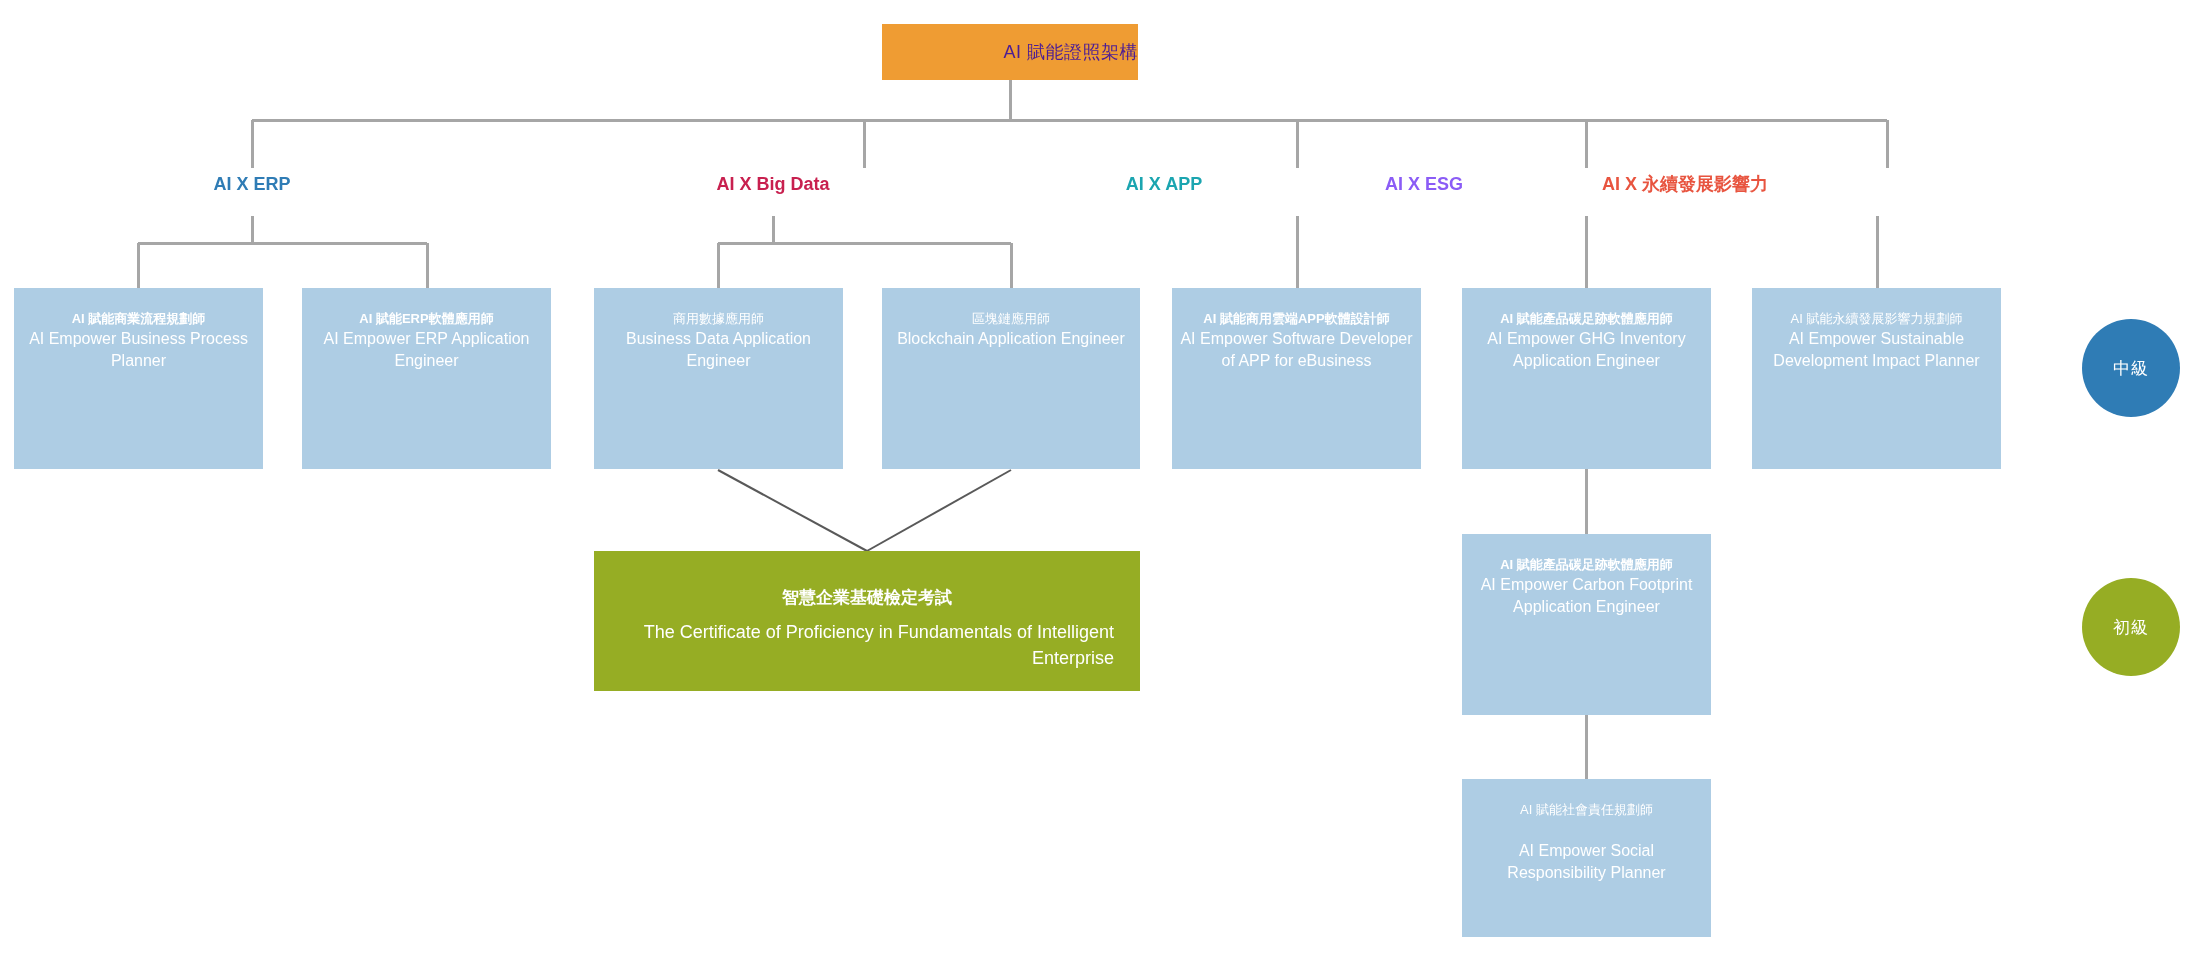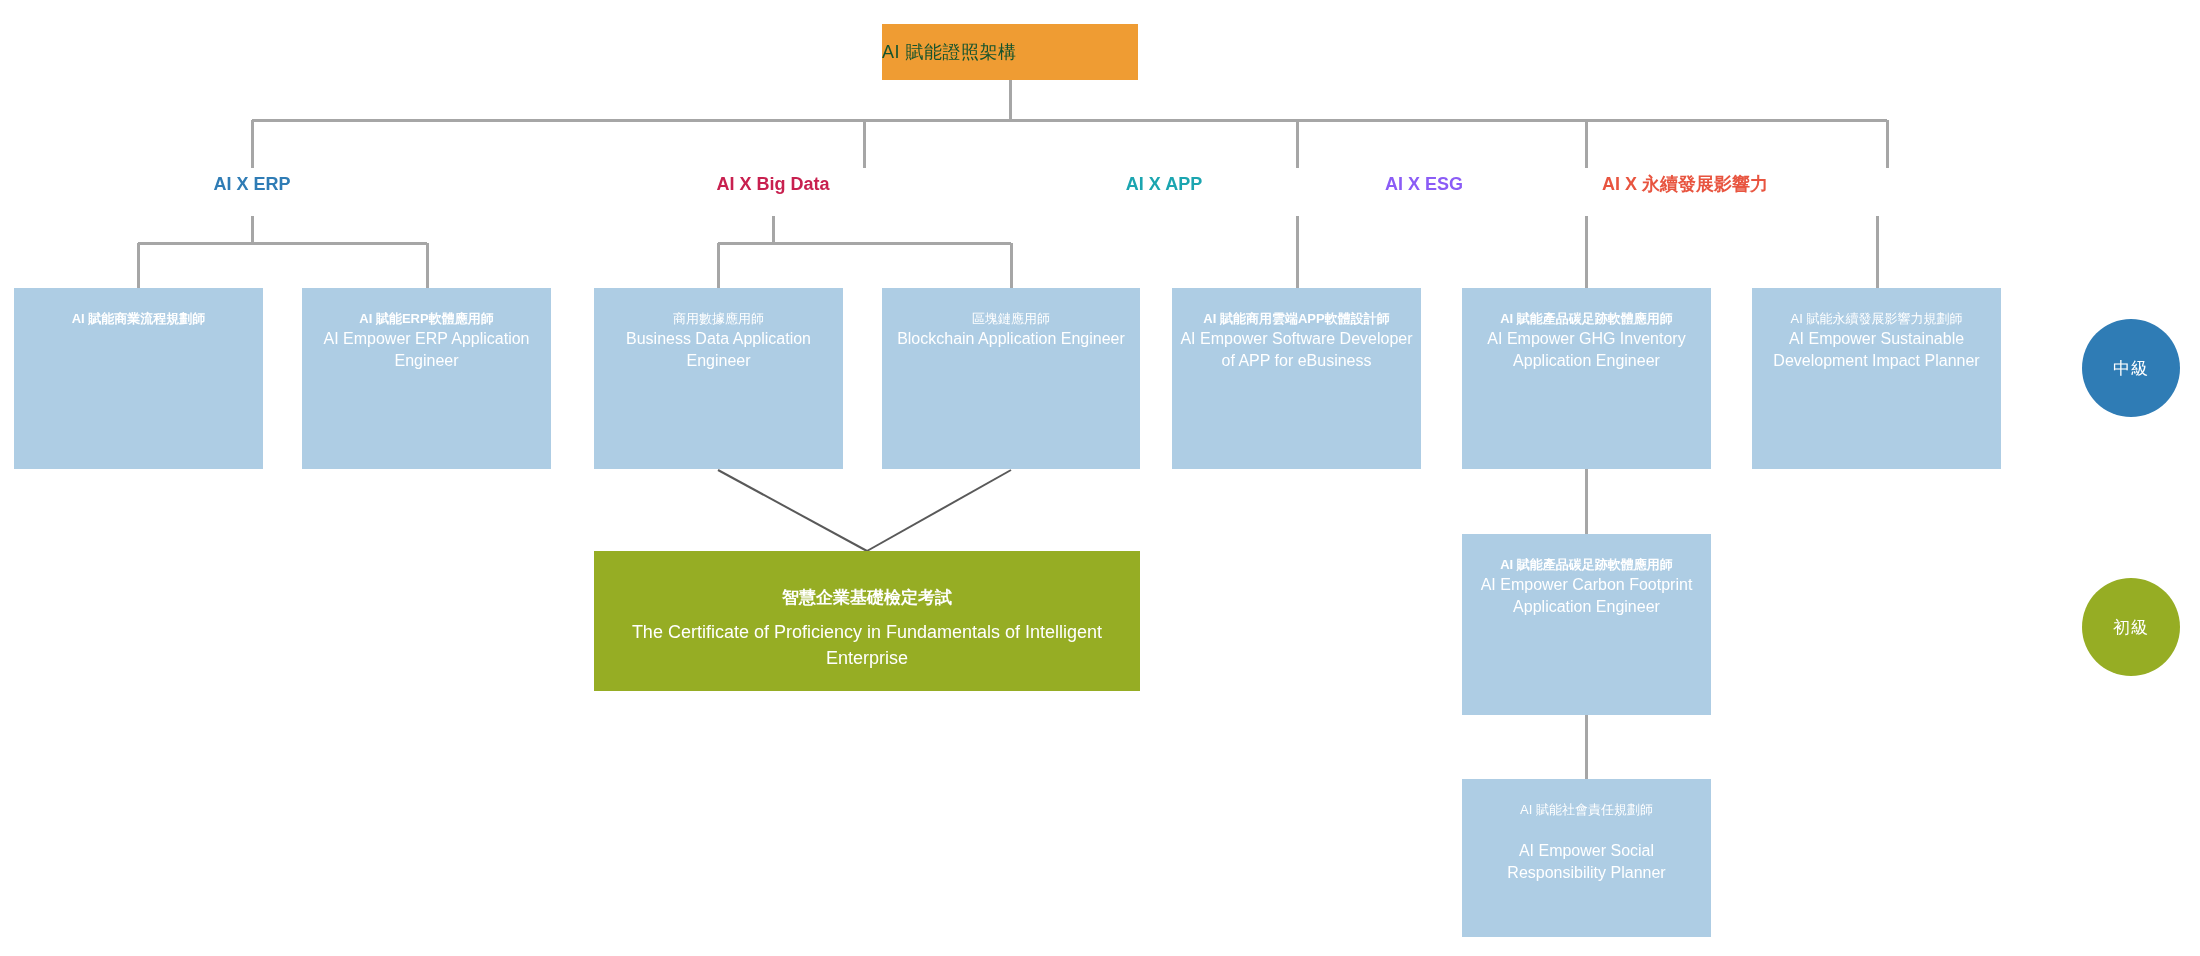--- a/index.html
+++ b/index.html
@@ -22,22 +22,22 @@
     width: 2200px; height: 956px;
     pointer-events: none;
   }
 
   
   .root-node {
     position: absolute;
     left: 882px; top: 24px;
     width: 256px; height: 56px;
     background: #ef9c33;
-    display: flex; align-items: center; justify-content: flex-start;
-    color: #14532d;
+    display: flex; align-items: center; justify-content: flex-end;
+    color: #4c1d95;
     font-size: 18px;
     font-weight: 400;
     letter-spacing: 0.5px;
     white-space: nowrap;
   }
 
   
   .cat-label {
     position: absolute;
     top: 172px;
@@ -81,21 +81,21 @@
   
   .exam-box {
     position: absolute;
     left: 594px; top: 551px;
     width: 546px; height: 140px;
     background: #96ad24;
     display: flex; flex-direction: column;
     align-items: center;
     padding-top: 36px;
     color: #ffffff;
-    text-align: center;
+    text-align: right;
   }
   .exam-box .zh {
     font-size: 17px; font-weight: 700; line-height: 1.3;
   }
   .exam-box .en {
     font-size: 18px; font-weight: 400; line-height: 1.45;
     margin-top: 10px; padding: 0 26px;
   }
 
   
@@ -172,20 +172,21 @@
   <div class="cat-label" style="left: 1424px; color: #8b5cf6;">
       <span>AI X ESG</span>
     </div>
   <div class="cat-label" style="left: 1685px; color: rgb(232, 84, 63);">
       <span>AI X 永續發展影響力</span>
     </div>
 
   <div id="cards-layer">
       <div class="card" style="left: 14px; top: 288px; width: 249px; height: 181px; background: rgb(174, 205, 228);">
         <div class="zh">AI 賦能商業流程規劃師</div>
+        <div class="en">AI Empower Business Process Planner</div>
       </div>
       <div class="card" style="left: 302px; top: 288px; width: 249px; height: 181px; background: rgb(174, 205, 228);">
         <div class="zh">AI 賦能ERP軟體應用師</div>
         <div class="en">AI Empower ERP Application Engineer</div>
       </div>
       <div class="card light" style="left: 594px; top: 288px; width: 249px; height: 181px; background: rgb(174, 205, 228);">
         <div class="zh">商用數據應用師</div>
         <div class="en">Business Data Application Engineer</div>
       </div>
       <div class="card light" style="left: 882px; top: 288px; width: 258px; height: 181px; background: rgb(174, 205, 228);">

